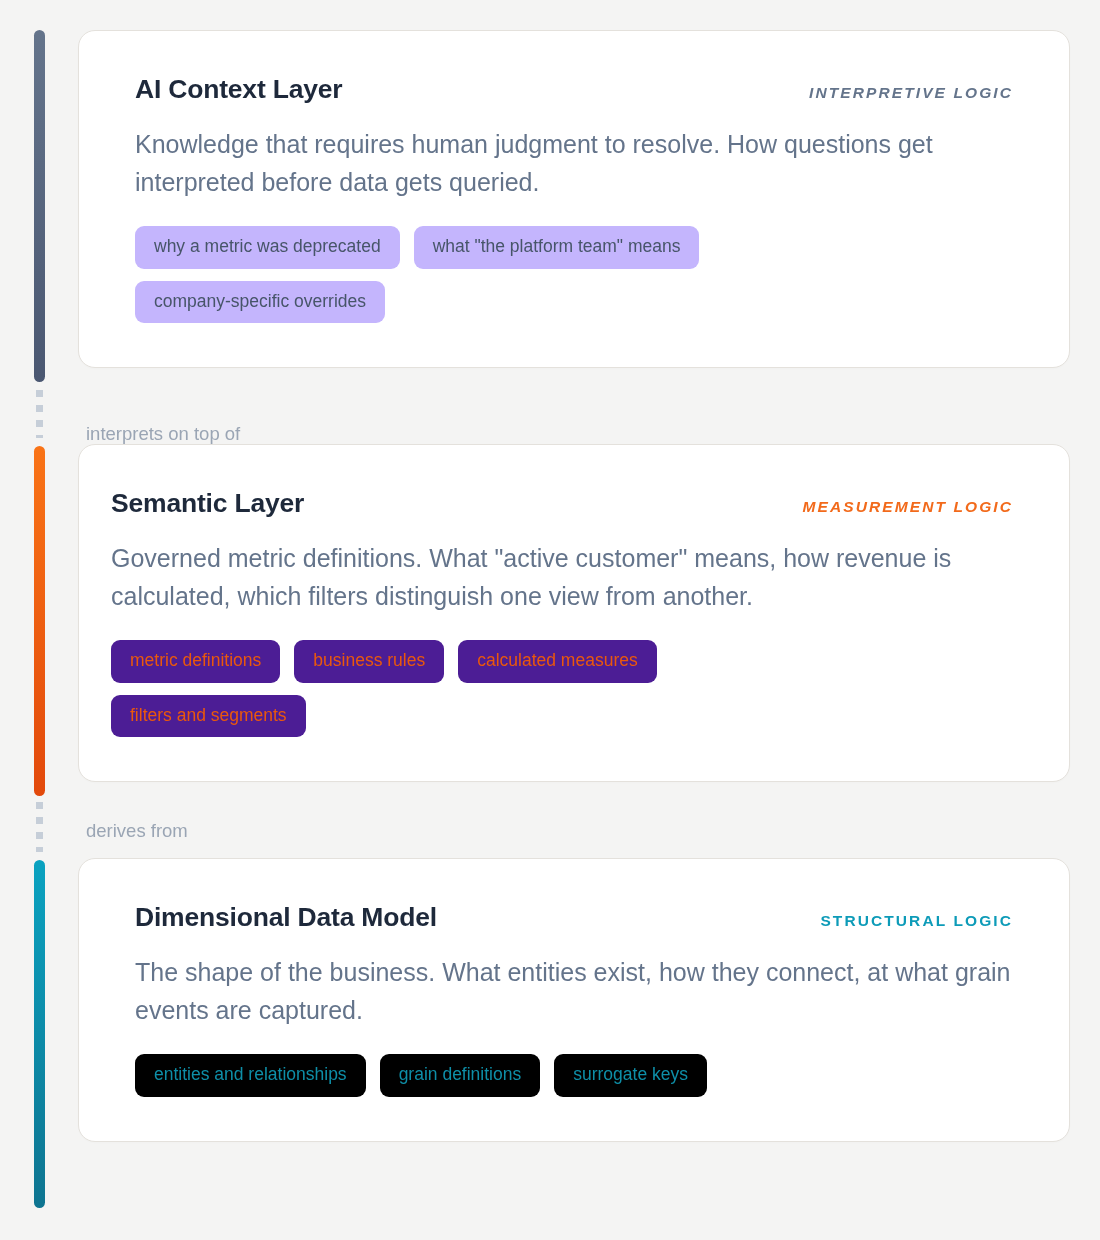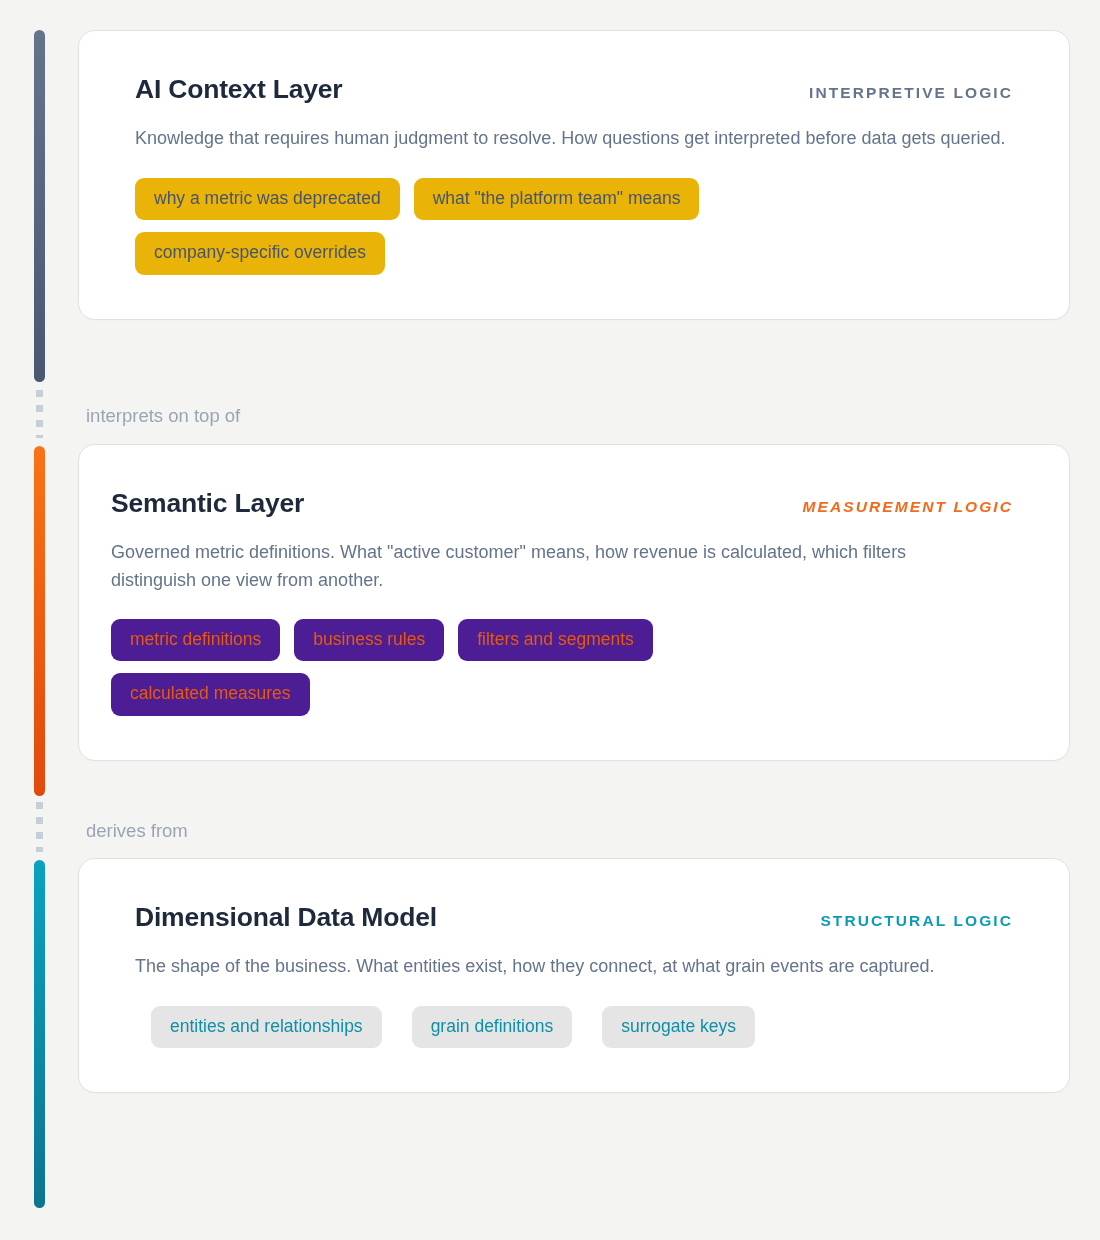--- a/index.html
+++ b/index.html
@@ -65,21 +65,21 @@
 
   .card-eyebrow {
     font-size: 15.5px;
     font-weight: bold;
     letter-spacing: 2.1px;
     text-transform: uppercase;
     white-space: nowrap;
   }
 
   .card-desc {
-    font-size: 18px;
+    font-size: 25px;
     line-height: 1.52;
     color: #64748b;
     max-width: 880px;
     margin-bottom: 25px;
   }
 
   .tag-row {
     display: flex;
     flex-wrap: wrap;
     gap: 12px 14px;
@@ -92,36 +92,36 @@
     line-height: 1;
     padding: 12px 19px 13px 19px;
     border-radius: 9px;
     white-space: nowrap;
   }
 
   
   .t-slate .accent-bar {
     background: linear-gradient(180deg, #64748b 0%, #4a5771 100%);
   }
-  .t-slate .card-eyebrow { color: #64748b; }
-  .t-slate .tag { background: #eab308; color: #475569; }
+  .t-slate .card-eyebrow { color: #64748b; font-style: italic; }
+  .t-slate .tag { background: #c4b5fd; color: #475569; }
 
   
   .t-orange .accent-bar {
     background: linear-gradient(180deg, #f97316 0%, #e2490b 100%);
   }
   .t-orange .card-eyebrow { color: #f26a1b; font-style: italic; }
   .t-orange .tag { background: #4c1d95; color: #ea580c; }
 
   
   .t-teal .accent-bar {
     background: linear-gradient(180deg, #0aa2c0 0%, #0e7490 100%);
   }
   .t-teal .card-eyebrow { color: #0d9bb8; }
-  .t-teal .tag { background: #e5e5e5; color: #0e8fa8; margin-left: 16px; }
+  .t-teal .tag { background: #000000; color: #0e8fa8; }
 
   
   .connector {
     position: absolute;
     left: 0;
     width: 1100px;
   }
   .connector-line {
     position: absolute;
     left: 36px;
@@ -159,37 +159,37 @@
       <div class="tag-row">
         <span class="tag">why a metric was deprecated</span>
         <span class="tag">what "the platform team" means</span>
         <span class="tag">company-specific overrides</span>
       </div>
     </div>
   </div>
 
   <div class="connector" style="top:390px;">
     <div class="connector-line" style="top:0px; height:48px;"></div>
-    <div class="connector-label" style="top:17px;">interprets on top of</div>
+    <div class="connector-label" style="top:35px;">interprets on top of</div>
   </div>
 
   <div class="layer t-orange">
     <div class="accent-bar" style="top:446px; height:350px;"></div>
 
     <div class="card" style="top:444px;padding-left:32px;">
       <div class="card-head">
         <div class="card-title">Semantic Layer</div>
         <div class="card-eyebrow">MEASUREMENT LOGIC</div>
       </div>
       <div class="card-desc">Governed metric definitions. What "active customer" means, how revenue is calculated, which filters distinguish one view from another.</div>
       <div class="tag-row">
         <span class="tag">metric definitions</span>
         <span class="tag">business rules</span>
+        <span class="tag">calculated measures</span>
         <span class="tag">filters and segments</span>
-        <span class="tag">calculated measures</span>
       </div>
     </div>
   </div>
 
   <div class="connector" style="top:802px;">
     <div class="connector-line" style="top:0px; height:50px;"></div>
     <div class="connector-label" style="top:20px;">derives from</div>
   </div>
 
   <div class="layer t-teal">

